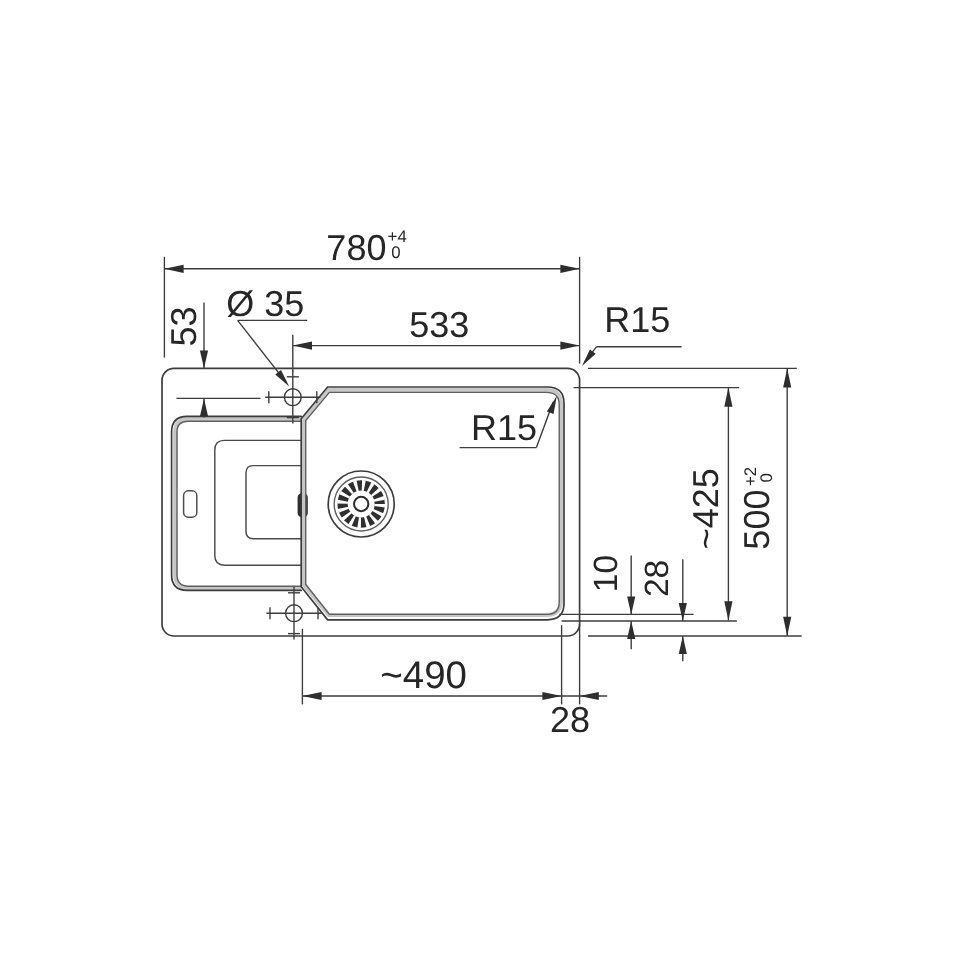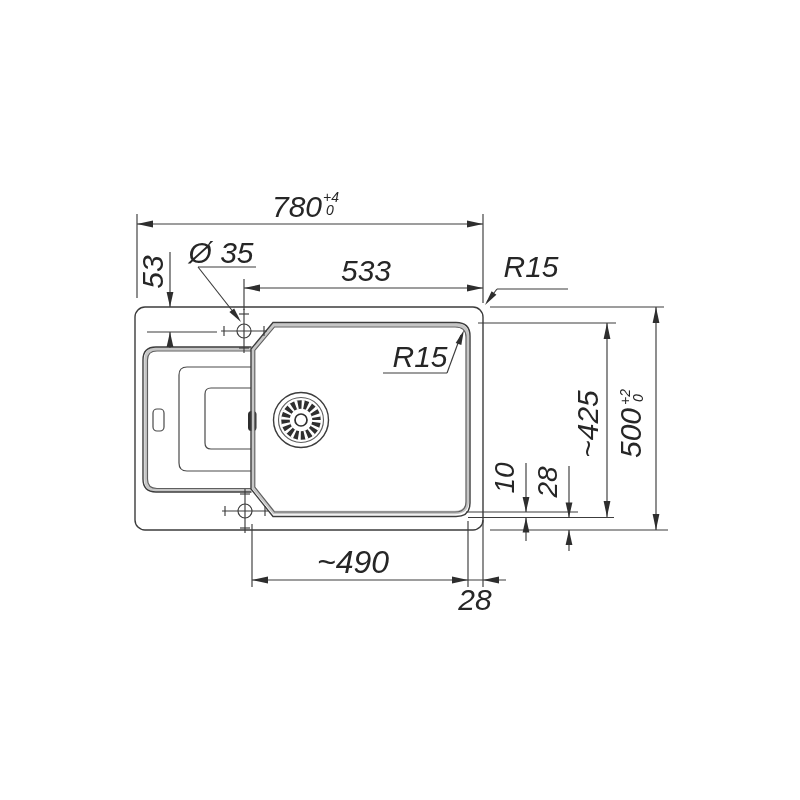--- a/index.html
+++ b/index.html
@@ -1,16 +1,16 @@
 <!DOCTYPE html>
 <html><head>
 <meta charset="utf-8">
 <style>
   html,body{margin:0;padding:0;background:#ffffff;}
-  #stage{position:relative;width:800px;height:800px;background:#ffffff;overflow:hidden;font-style:italic;}
+  #stage{position:relative;width:800px;height:800px;background:#ffffff;overflow:hidden;}
   svg{display:block;filter:blur(.25px);}
   .ln   {stroke:#3c3c3c;stroke-width:1.4;fill:none;stroke-linecap:round;}
   .band {stroke:#c6c6c6;stroke-width:3.4;fill:none;}
   .inln {stroke:#5f5f5f;stroke-width:1.15;fill:none;}
   .sub  {stroke:#4a4a4a;stroke-width:1.2;fill:none;}
   .dim  {stroke:#3c3c3c;stroke-width:1.15;fill:none;stroke-linecap:butt;}
   .arr  {fill:#2e2e2e;stroke:none;}
   .txt  {font-family:"Liberation Sans",sans-serif;fill:#262626;}
   .fs30 {font-size:30px;}
   .fs28 {font-size:28px;}

